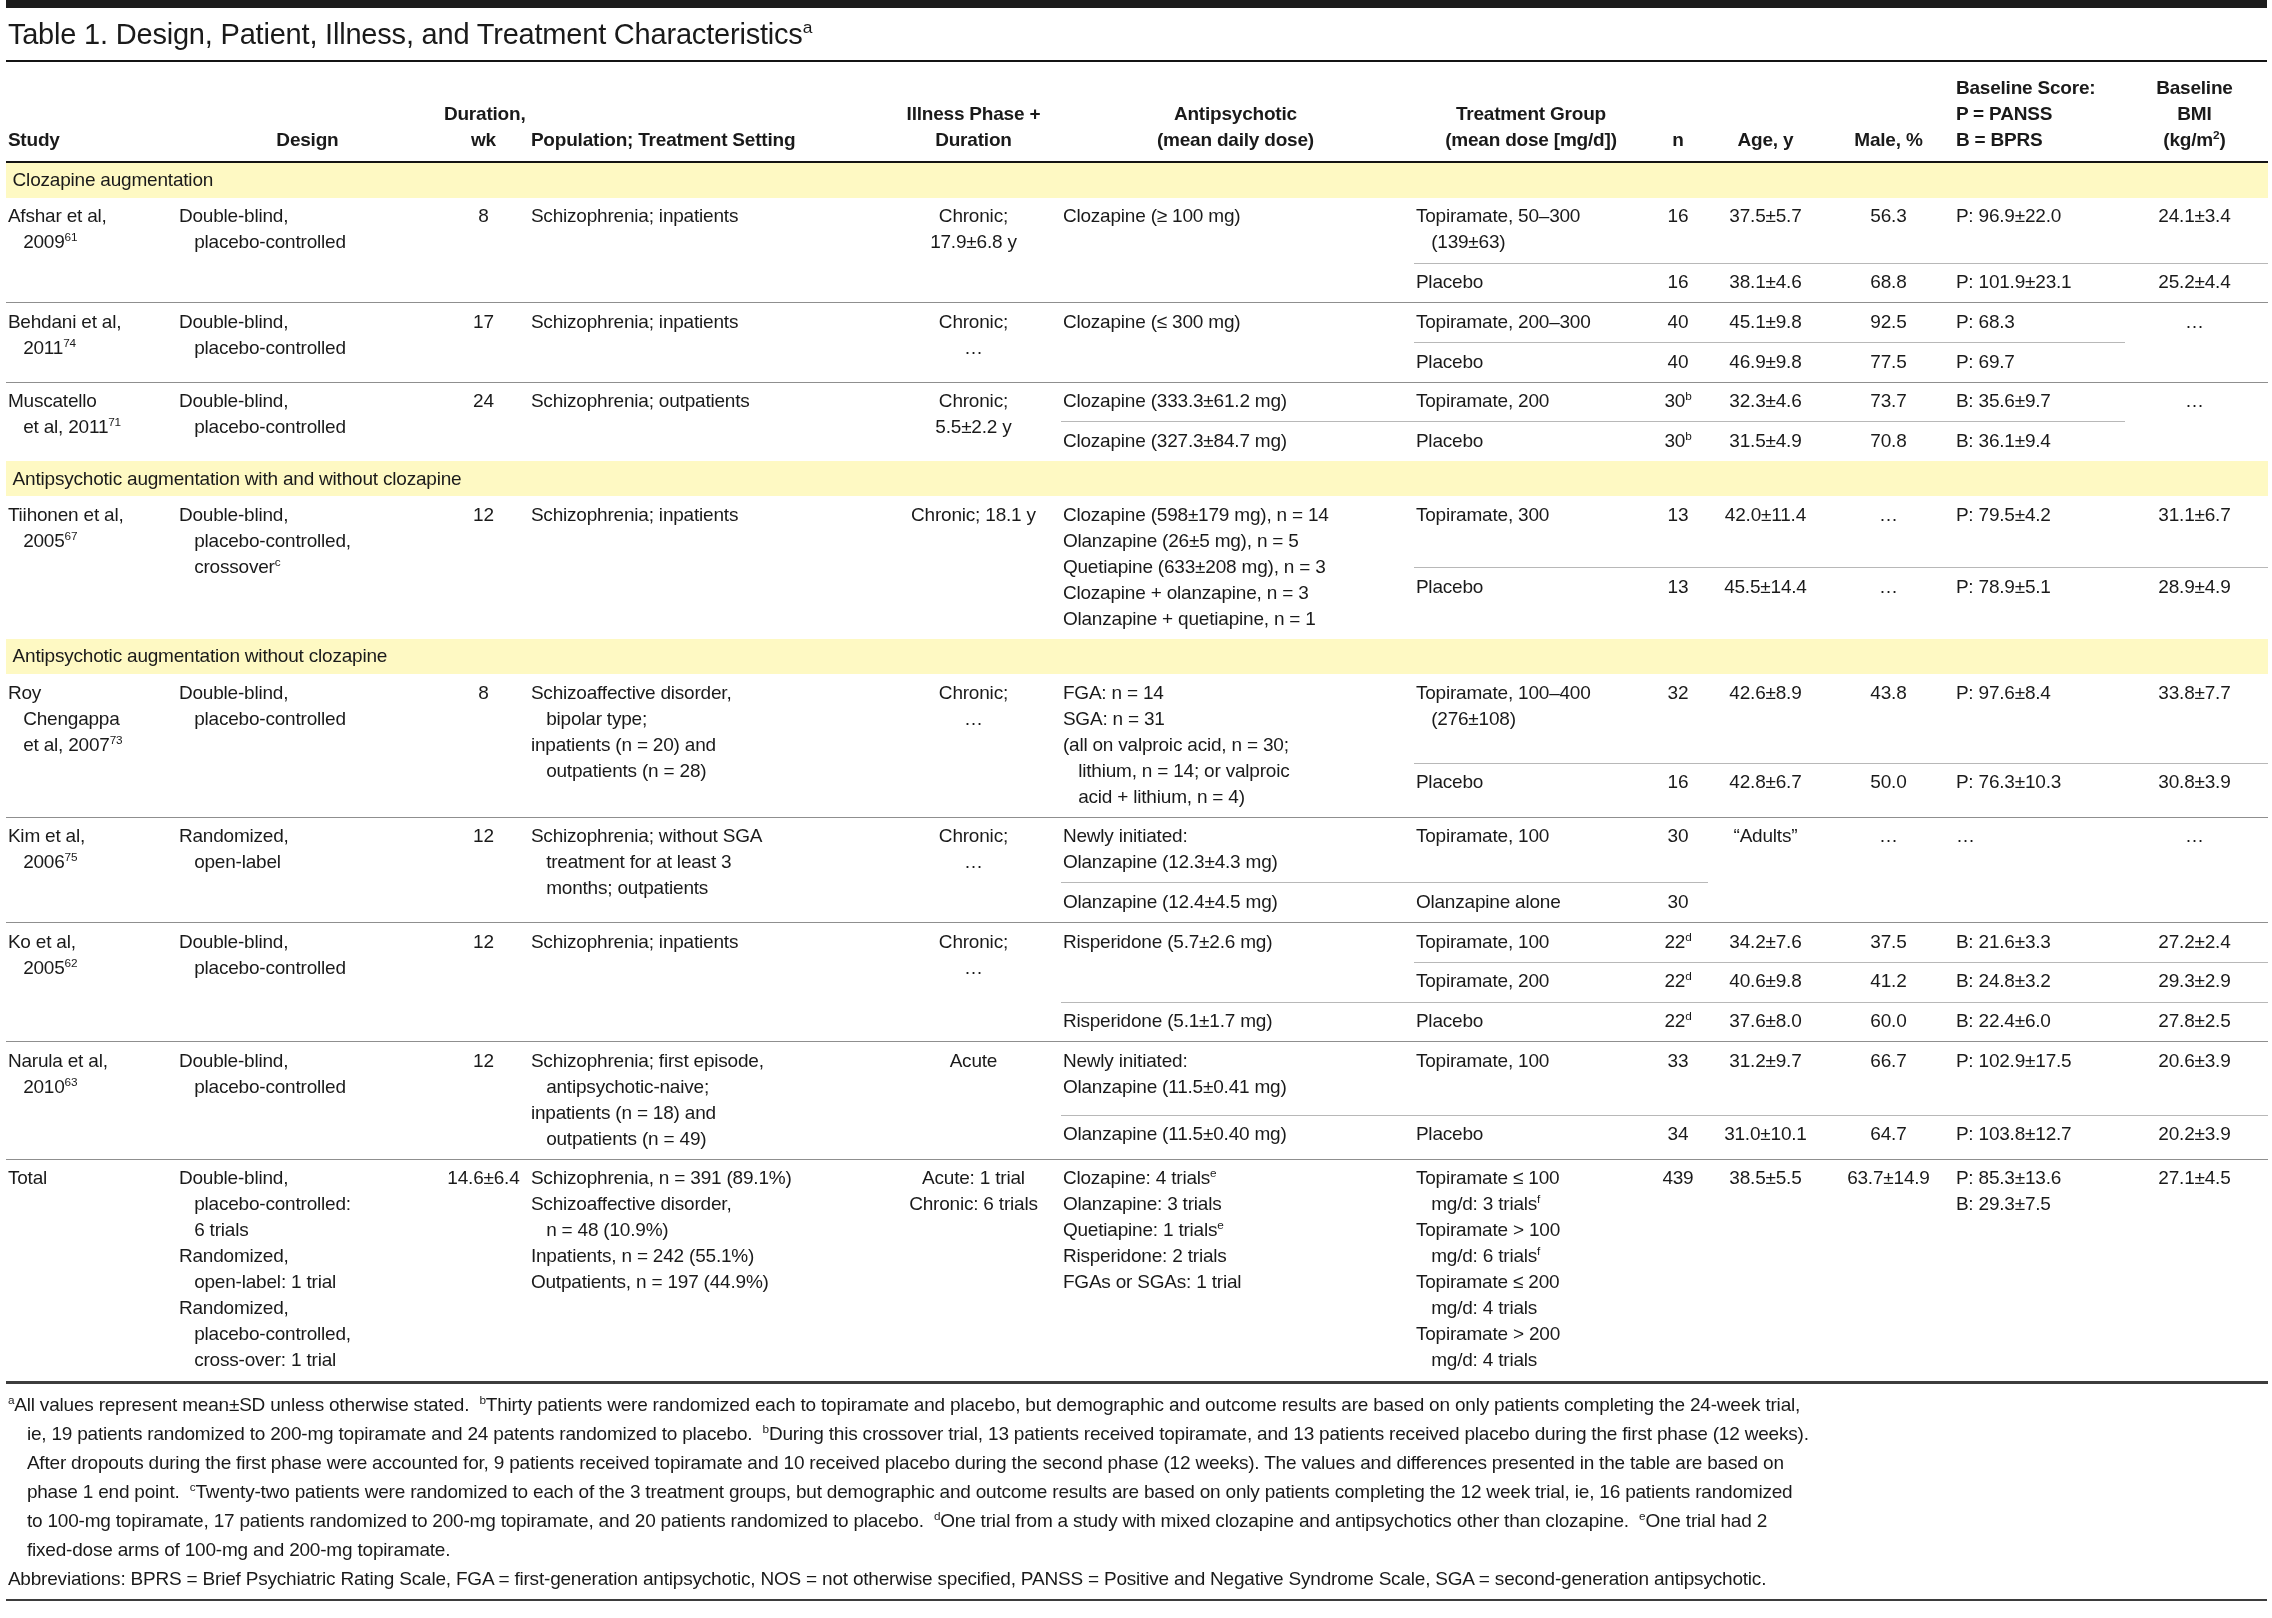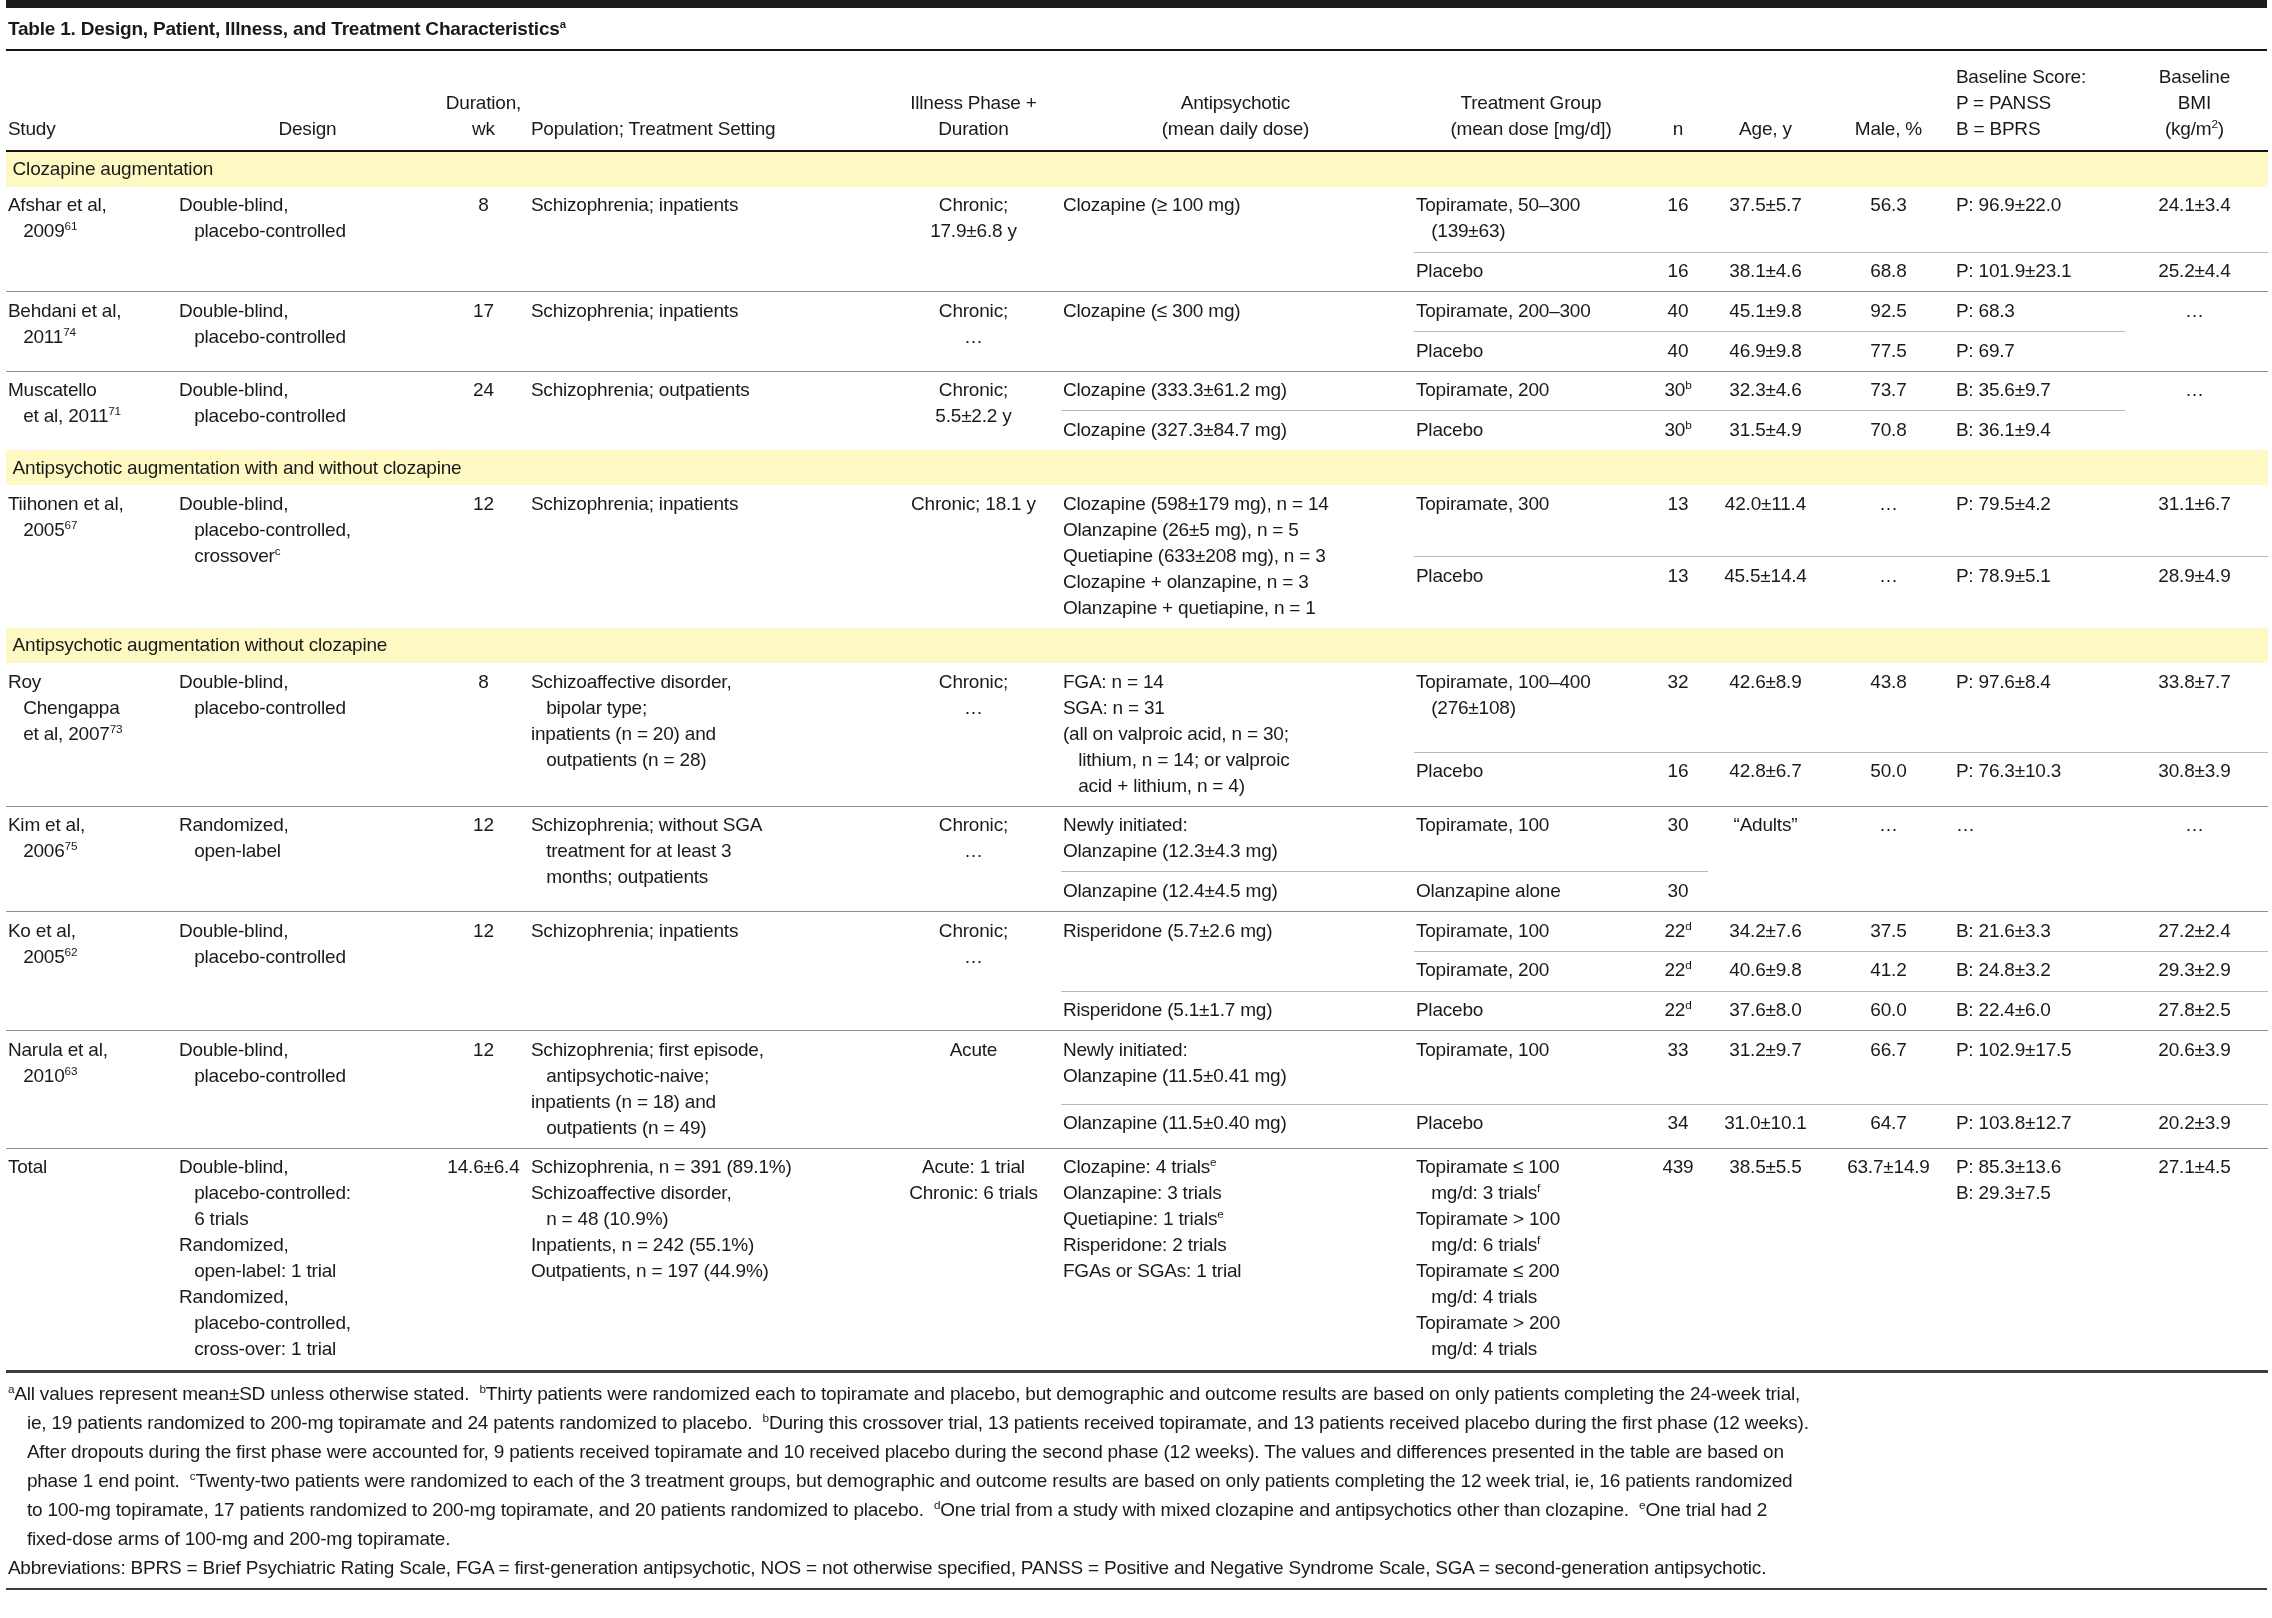--- a/index.html
+++ b/index.html
@@ -1,23 +1,23 @@
 <!DOCTYPE html>
 <html style="font-size:12.7px"><head>
 <meta charset="utf-8">
 <style>
   html,body{margin:0;padding:0;background:#fff;}
   body{width:2273px;height:1619px;font-family:"Liberation Sans",sans-serif;color:#1a1a1a;letter-spacing:-0.2px;overflow:hidden;}
   .page{padding:0 6.3px;}
   .topbar{height:8px;background:#1c1c1c;}
-  .title-row{font-size:19px;font-weight:bold;padding:9.5px 0 9.5px 1.6px;border-bottom:2.4px solid #141414;}
+  .title-row{font-size:29px;font-weight:normal;padding:9.5px 0 9.5px 1.6px;border-bottom:2.4px solid #141414;}
   .title-row sup{font-size:60%;line-height:0;}
   table{table-layout:fixed;border-collapse:collapse;width:2260px;border-bottom:3.2px solid #3d3d3d;}
   th,td{font-size:19px;line-height:26px;white-space:pre-wrap;padding:5.6px 6.3px 7.1px 1.6px;vertical-align:top;overflow:hidden;}
-  thead th{vertical-align:bottom;font-weight:normal;border-bottom:2.4px solid #141414;padding-bottom:8px;padding-top:12.7px;}
+  thead th{vertical-align:bottom;font-weight:bold;border-bottom:2.4px solid #141414;padding-bottom:8px;padding-top:12.7px;}
   tr.section-row td{background:#fef9c3;padding:5.6px 6.3px;line-height:24px;}
   tr.sep td{border-top:1.6px solid #8f8f8f;}
   tr.arm-div td{border-top:0.8px solid #b8b8b8;}
   td.al,th.al{text-align:left;}
   td.ac,th.ac{text-align:center;}
   sup{font-size:62%;line-height:0;vertical-align:super;}
   .footnotes{padding:6.3px 0 0 1.6px;font-size:19px;line-height:29px;border-bottom:2.4px solid #3d3d3d;margin-top:0;padding-bottom:6.3px;}
   .fn-line{white-space:pre-wrap;}
   .fn-line.ind{padding-left:19px;}
   .abbr-line,.sym-line{white-space:pre-wrap;}

